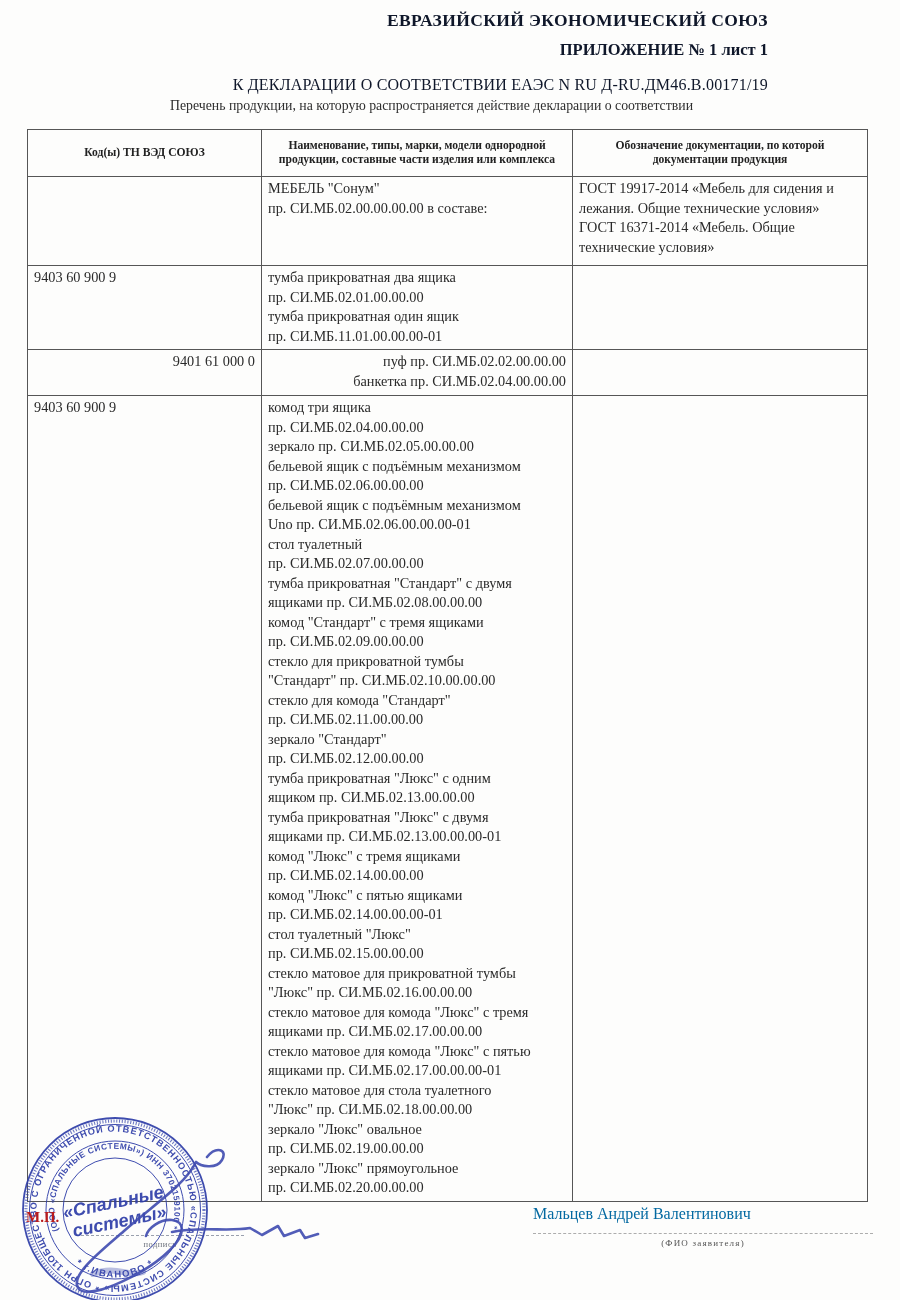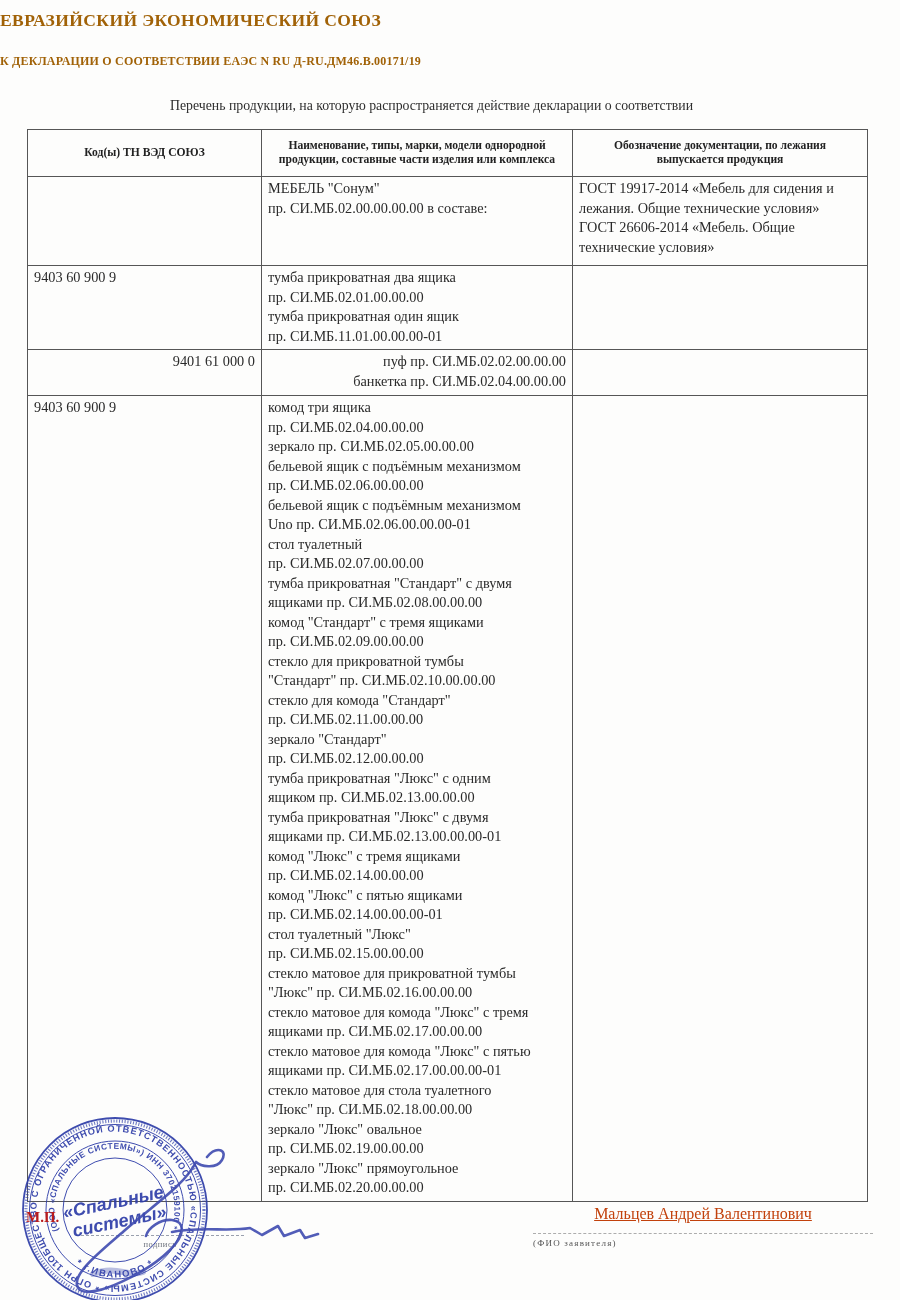--- a/index.html
+++ b/index.html
@@ -2,24 +2,24 @@
 <html lang="ru"><head>
 <meta charset="utf-8">
 <style>
   html,body{margin:0;padding:0;background:#ffffff;}
   .page{
     position:relative;width:900px;height:1300px;overflow:hidden;
     background:#fdfdfc;color:#262626;
     font-family:"Liberation Serif","DejaVu Serif",serif;
   }
   
-  .doc-header{position:absolute;left:0;top:10px;width:768px;text-align:left;color:#a16207;}
+  .doc-header{position:absolute;left:0;top:10px;width:768px;text-align:right;color:#0f172a;}
   .doc-header .l1{font-size:17.5px;font-weight:bold;letter-spacing:.4px;}
   .doc-header .l2{font-size:16.5px;font-weight:bold;margin-top:9px;}
-  .doc-header .l3{font-size:12px;font-weight:bold;margin-top:23px;letter-spacing:.2px;}
+  .doc-header .l3{font-size:16px;font-weight:normal;margin-top:16px;letter-spacing:.2px;}
   .subtitle{position:absolute;left:0;top:98px;width:863px;text-align:center;font-size:13.8px;color:#2e2e2e;}
   
   table.products{
     position:absolute;left:27px;top:129px;width:840px;
     border-collapse:collapse;table-layout:fixed;
   }
   table.products th, table.products td{
     border:1.6px solid #565656;
     vertical-align:top;
     padding:2px 6px 3px 6px;
@@ -32,59 +32,60 @@
     font-size:14.3px;line-height:19.5px;white-space:pre-line;color:#2a2a2a;
   }
   td.code{font-size:14.5px;}
   tr.r0 td{height:83px;}
   tr.r1 td{height:70px;}
   tr.r2 td{height:40px;text-align:right;}
   
   .mp{position:absolute;left:26px;top:1209px;font-size:15px;font-weight:bold;color:#b91c1c;z-index:5;}
   .sign-line-left{position:absolute;left:76px;top:1235px;width:168px;border-top:1.4px dashed #9aa0ae;z-index:2;}
   .sign-caption-left{position:absolute;left:76px;top:1239px;width:168px;text-align:center;font-size:8.5px;color:#6a6f7a;letter-spacing:.5px;z-index:2;}
-  .fio-name{position:absolute;left:533px;top:1205px;width:340px;text-align:center;font-size:16px;color:#c2410c;text-decoration:underline;}
+  .fio-name{position:absolute;left:533px;top:1205px;width:340px;text-align:left;font-size:16px;color:#0369a1;}
   .fio-line{position:absolute;left:533px;top:1233px;width:340px;border-top:1.3px dashed #adadad;}
-  .fio-caption{position:absolute;left:533px;top:1238px;width:340px;font-size:9px;letter-spacing:1.2px;color:#555;}
+  .fio-caption{position:absolute;left:533px;top:1238px;width:340px;text-align:center;font-size:9px;letter-spacing:1.2px;color:#555;}
   
   svg.stamp{position:absolute;left:5px;top:1112px;z-index:4;opacity:.92;}
   svg.pen{position:absolute;left:0;top:1100px;z-index:6;}
   .stamp-text{font-family:"Liberation Sans","DejaVu Sans",sans-serif;font-weight:bold;}
 </style>
 </head>
 <body>
 
 <div class="page">
 
   <div class="doc-header">
     <div class="l1">ЕВРАЗИЙСКИЙ ЭКОНОМИЧЕСКИЙ СОЮЗ</div>
+    <div class="l2">ПРИЛОЖЕНИЕ № 1 лист 1</div>
     <div class="l3">К ДЕКЛАРАЦИИ О СООТВЕТСТВИИ ЕАЭС N RU Д-RU.ДМ46.В.00171/19</div>
   </div>
   <div class="subtitle">Перечень продукции, на которую распространяется действие декларации о соответствии</div>
 
   <table class="products">
     <colgroup>
       <col style="width:234px">
         <col style="width:311px">
         <col style="width:295px">
     </colgroup>
     <thead>
       <tr>
         <th>Код(ы) ТН ВЭД СОЮЗ</th>
         <th>Наименование, типы, марки, модели однородной продукции, составные части изделия или комплекса</th>
-        <th>Обозначение документации, по лежания выпускается продукция</th>
+        <th>Обозначение документации, по которой документации продукция</th>
       </tr>
     </thead>
     <tbody>
       <tr class="r0">
         <td class="code"></td>
         <td class="name">МЕБЕЛЬ "Сонум"
 пр. СИ.МБ.02.00.00.00.00 в составе:</td>
         <td class="docs">ГОСТ 19917-2014 «Мебель для сидения и лежания. Общие технические условия»
-ГОСТ 26606-2014 «Мебель. Общие технические условия»</td>
+ГОСТ 16371-2014 «Мебель. Общие технические условия»</td>
       </tr>
       <tr class="r1">
         <td class="code">9403 60 900 9</td>
         <td class="name">тумба прикроватная два ящика
 пр. СИ.МБ.02.01.00.00.00
 тумба прикроватная один ящик
 пр. СИ.МБ.11.01.00.00.00-01</td>
         <td class="docs"></td>
       </tr>
       <tr class="r2">

